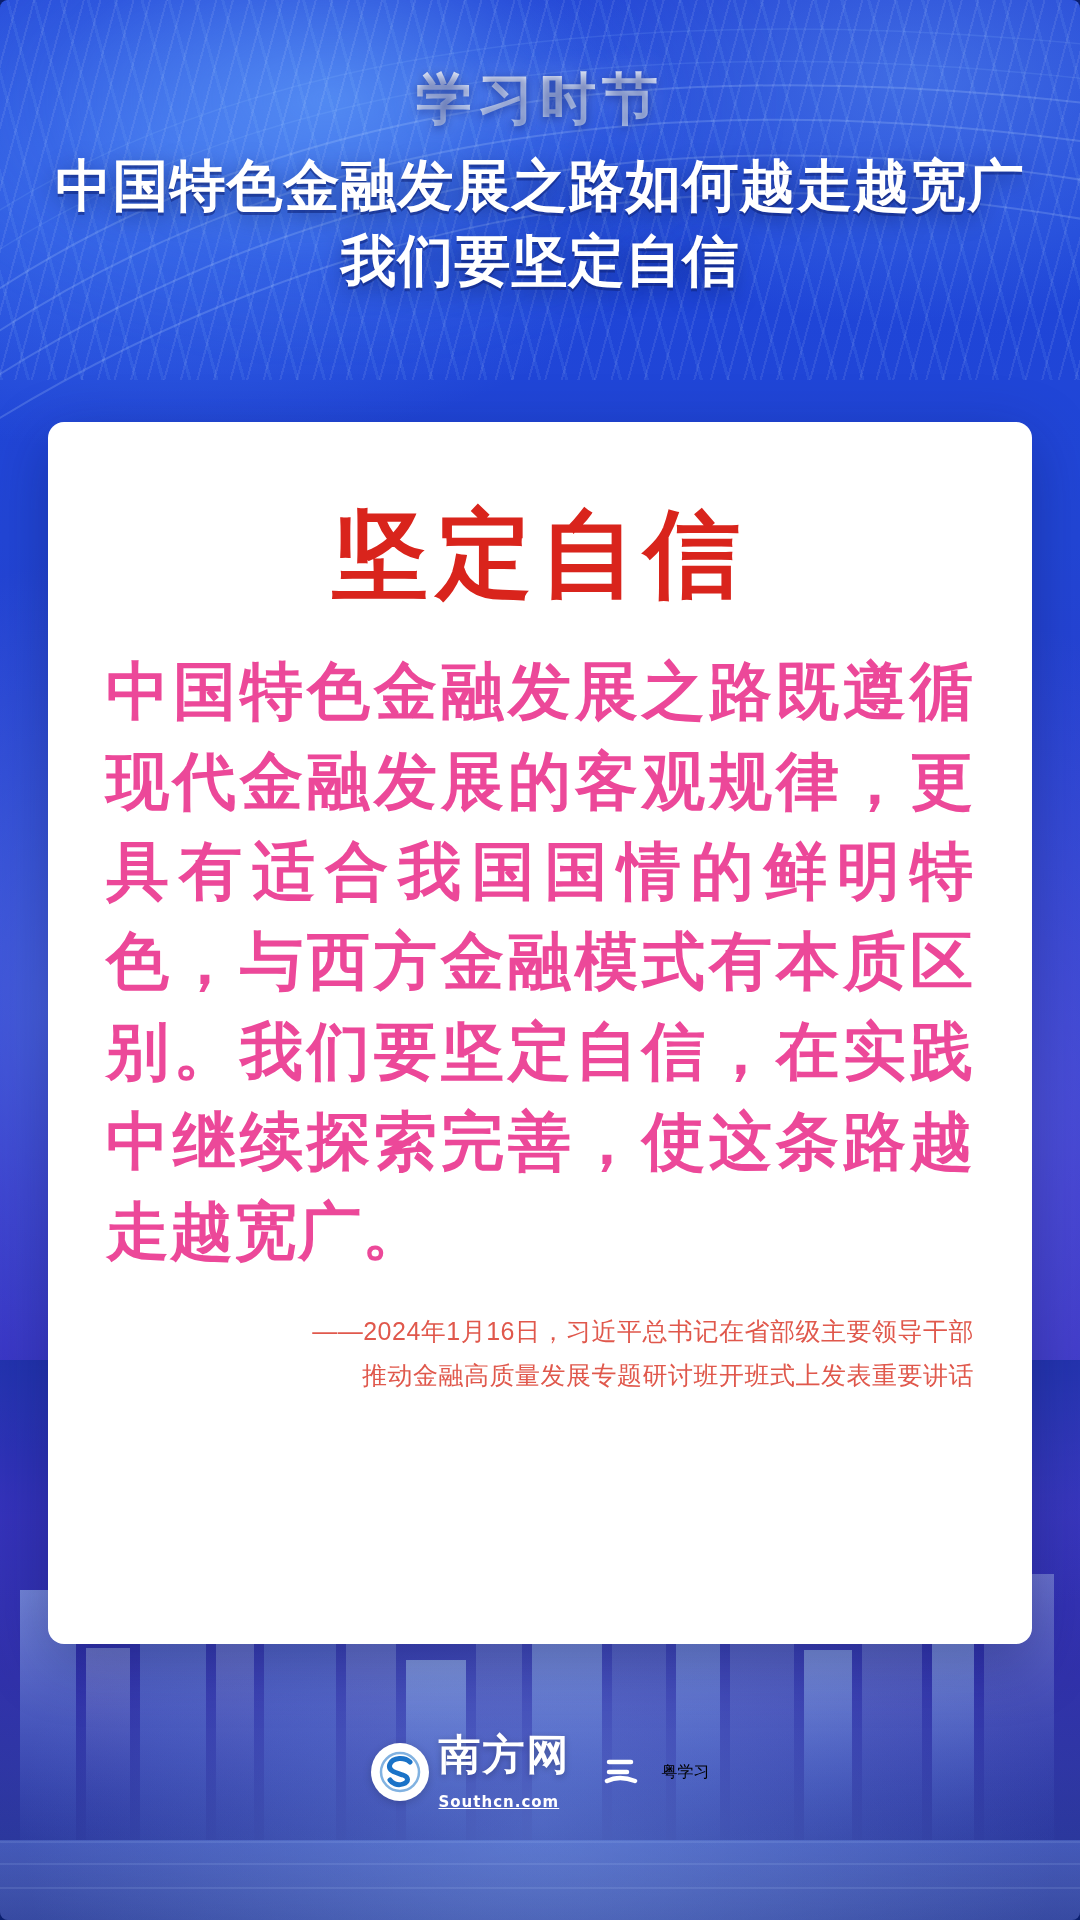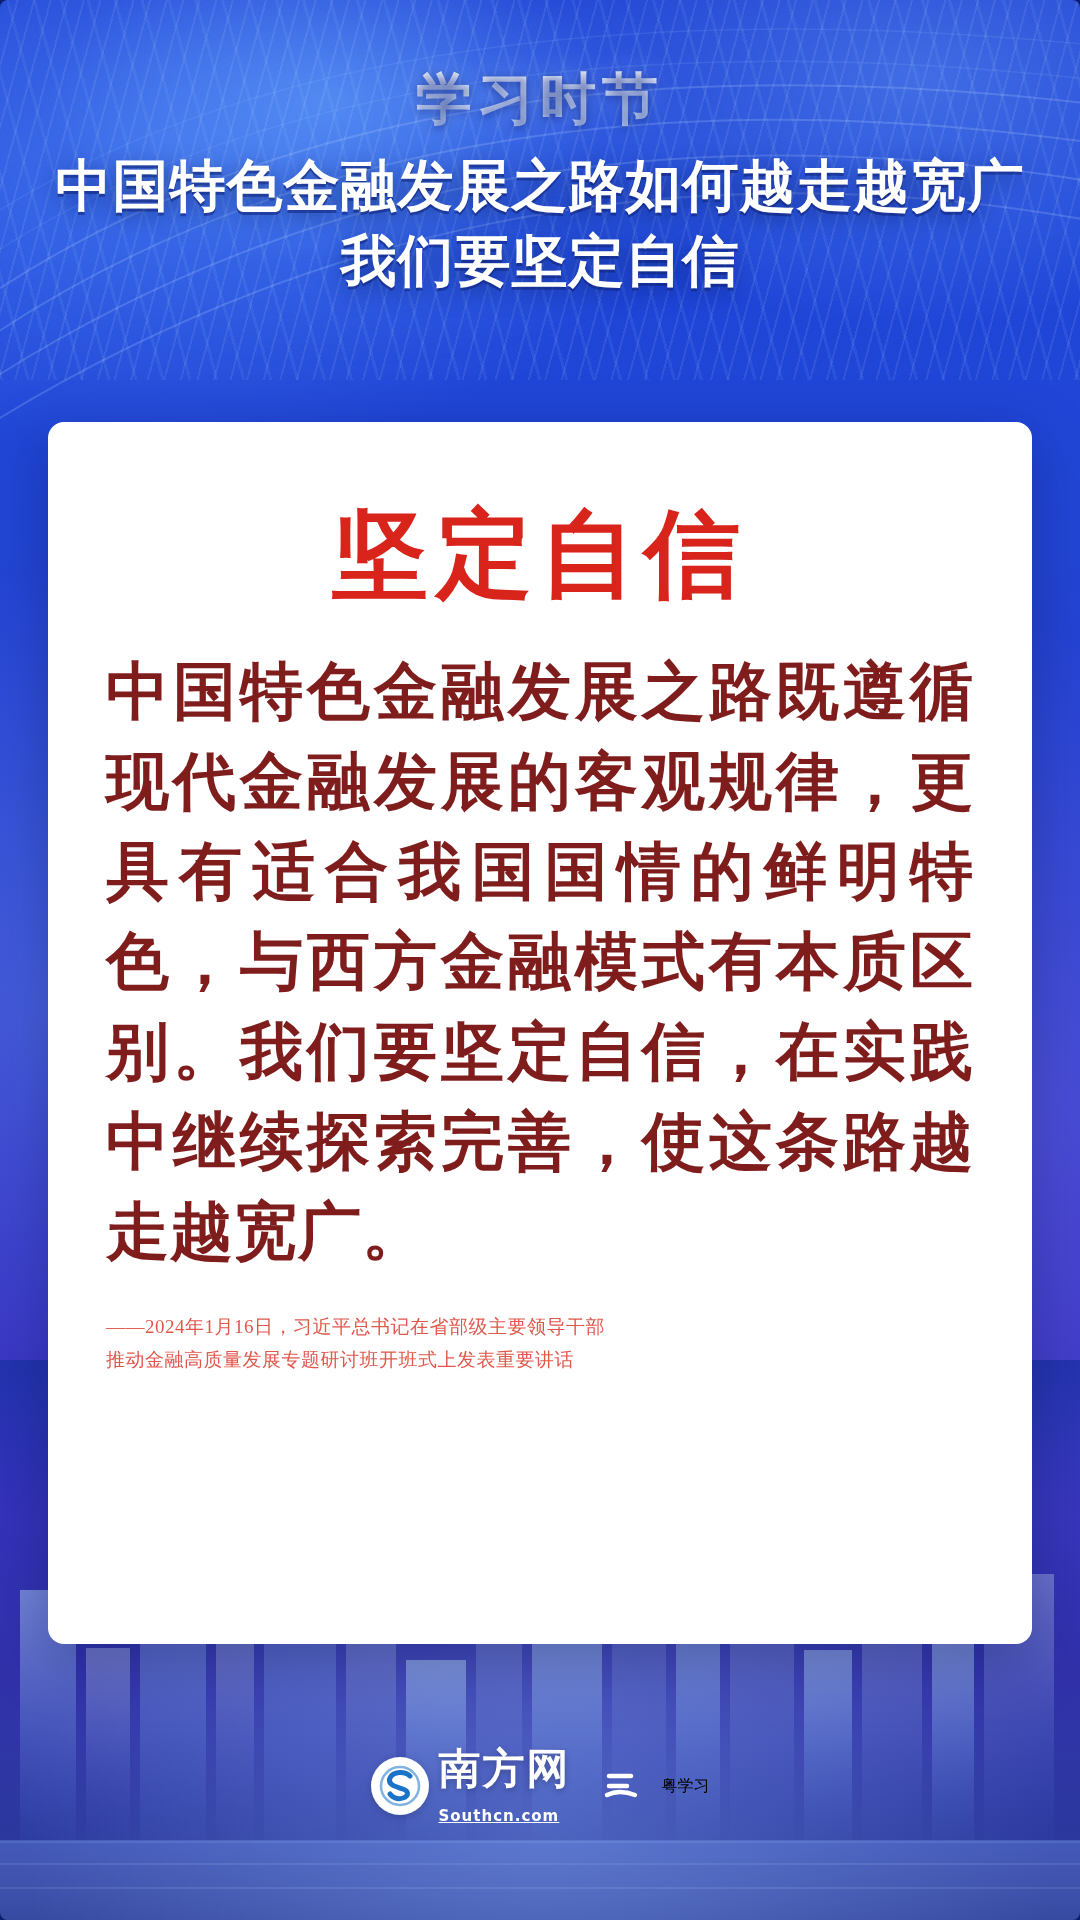--- a/index.html
+++ b/index.html
@@ -137,41 +137,41 @@
     letter-spacing: 8px;
     color: #d9241c;
     margin: 24px 0 38px 0;
     line-height: 1.1;
   }
   .card-quote {
     font-family: "DejaVu Serif", "Liberation Serif", serif;
     font-weight: 700;
     font-size: 63px;
     line-height: 1.43;
-    color: #7f1d1d;
+    color: #ec4899;
     text-align: justify;
     text-align-last: left;
     letter-spacing: 1px;
     margin: 0 0 26px 0;
   }
   .card-source {
     margin-top: 34px;
-    text-align: left;
-    font-family: Liberation Serif, serif;
-    font-size: 19px;
+    text-align: right;
+    font-family: Liberation Sans, sans-serif;
+    font-size: 25px;
     line-height: 1.75;
     color: #e0584c;
     letter-spacing: 0.5px;
   }
 
   
   .footer {
     position: absolute;
     left: 0; right: 0;
-    bottom: 96px;
+    bottom: 110px;
     display: flex;
     justify-content: center;
     align-items: center;
     gap: 30px;
   }
   .logo-southcn {
     display: flex;
     align-items: center;
     gap: 10px;
   }

